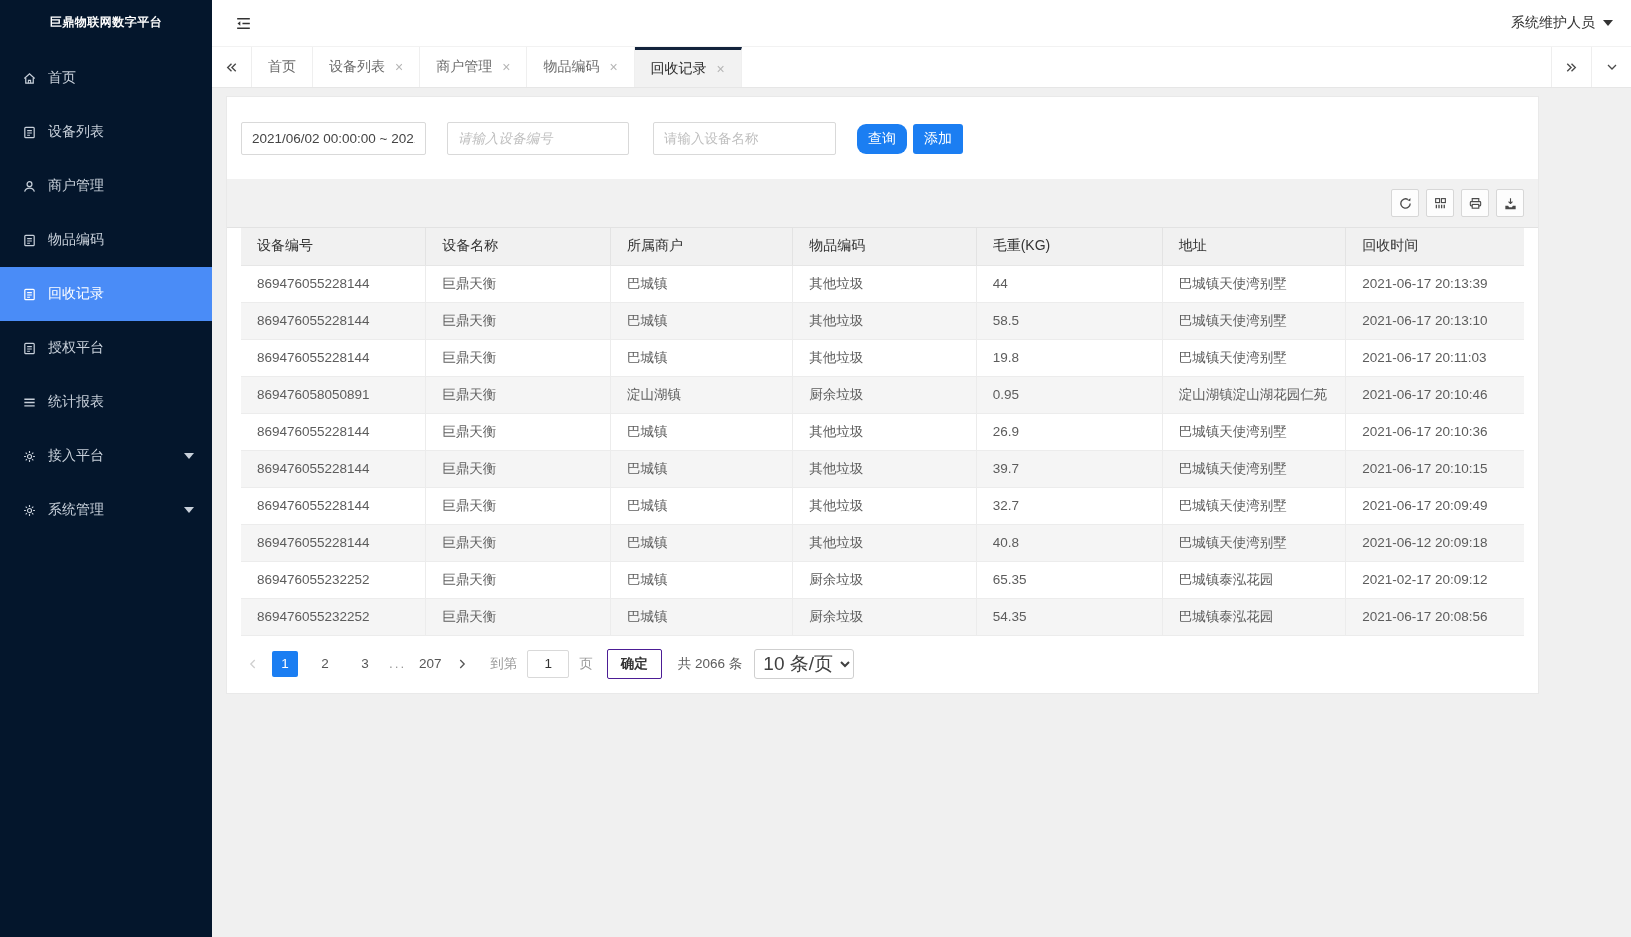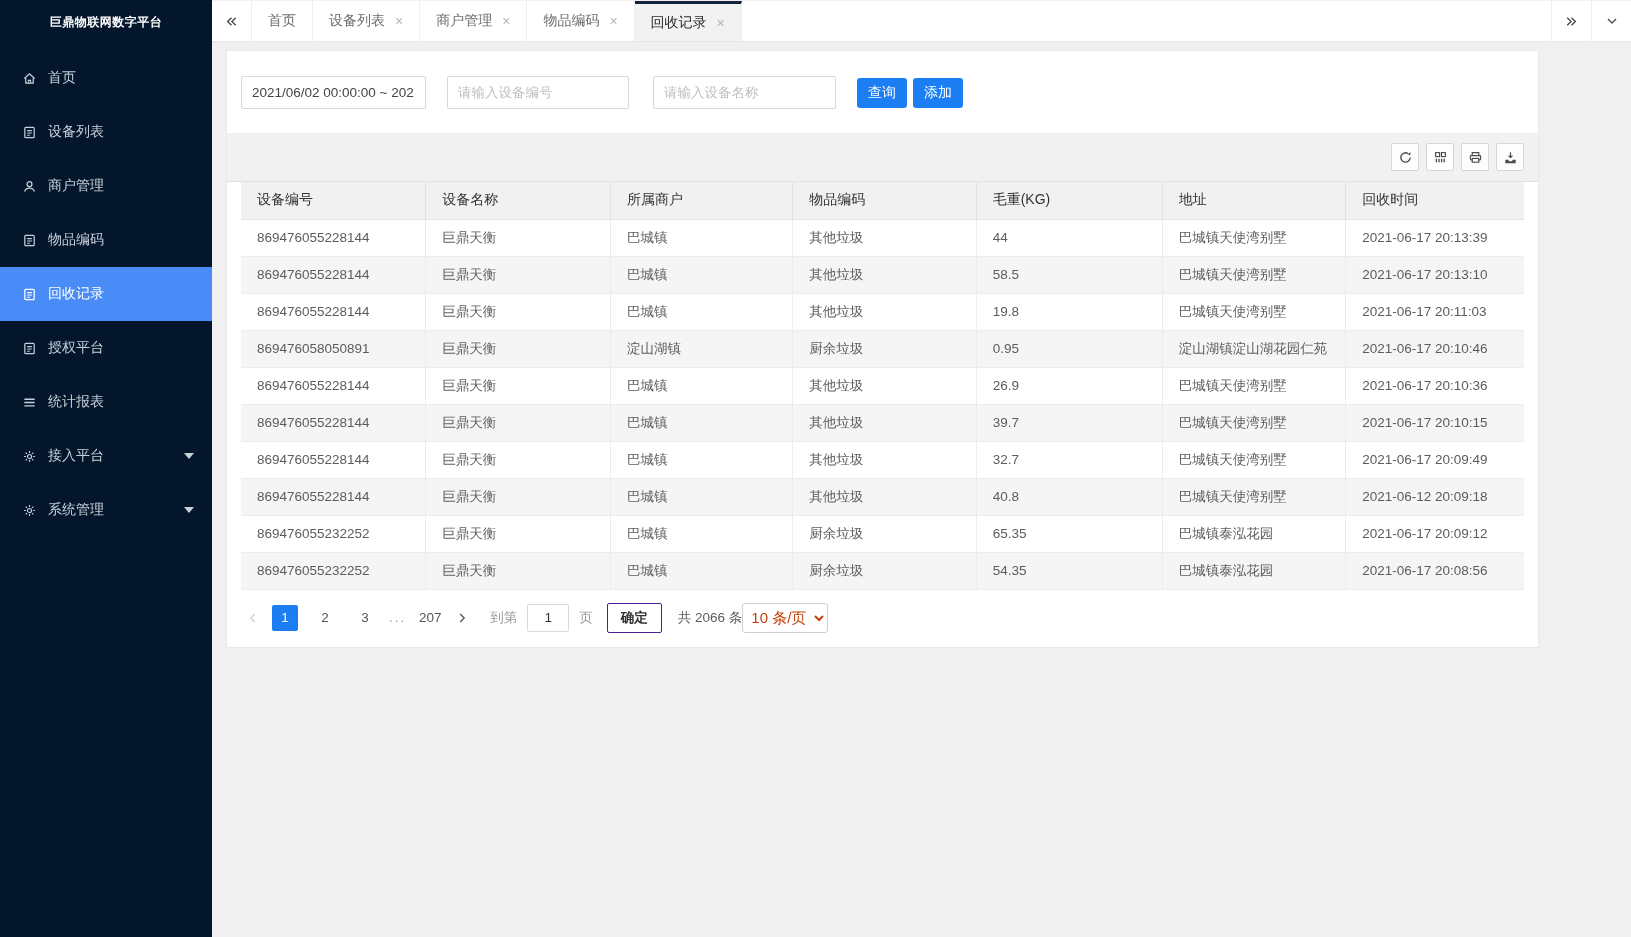--- a/index.html
+++ b/index.html
@@ -33,24 +33,24 @@
   .tab-spacer { flex:1; }
 
   .content { flex:1; padding:8px 0 0 14px; }
   .card { width:1313px; background:#ffffff; border:1px solid #e9e9e9; }
 
   
   .filters { display:flex; align-items:center; padding:25px 14px 24px; }
   .filters input { height:33px; border:1px solid #d9d9d9; border-radius:2px; font-size:13.5px; color:#444; padding:0 10px; outline:none; font-family:inherit; }
   .filters input::placeholder { color:#bfbfbf; }
   .inp-date { width:185px; }
-  .inp-code { width:182px; margin-left:21px; }
+  .inp-code { width:182px; margin-left:21px;font-style:italic; }
   .inp-name { width:183px; margin-left:24px; }
   .btn-primary { height:30px; min-width:44px; padding:0 11px; background:#1b7ef2; border:none; border-radius:3px; color:#fff; font-size:14px; cursor:pointer; font-family:inherit; }
-  .btn-query { margin-left:21px; }
+  .btn-query { margin-left:21px;border-radius:9px; }
   .btn-add { margin-left:6px; }
 
   
   .toolband { height:49px; background:#f1f1f1; display:flex; align-items:center; justify-content:flex-end; gap:7px; padding:0 14px; border-bottom:1px solid #e2e2e2; }
   .tool-btn { width:28px; height:28px; background:#fdfdfd; border:1px solid #d7d7d7; border-radius:2px; display:flex; align-items:center; justify-content:center; color:#4a4a4a; cursor:pointer; }
 
   
   .tablewrap { padding:0 14px; }
   table { width:100%; border-collapse:collapse; table-layout:fixed; }
   thead th { background:#f1f1f1; height:37px; text-align:left; padding:0 0 0 16px; font-size:14px; font-weight:normal; color:#333; border-right:1px solid #e3e3e3; border-bottom:1px solid #e6e6e6; }
@@ -63,21 +63,21 @@
   .pager { display:flex; align-items:center; padding:13px 14px 14px; font-size:13.5px; color:#666; gap:0; }
   .pg-arrow { width:24px; height:26px; display:flex; align-items:center; justify-content:center; cursor:pointer; }
   .pg-num { min-width:26px; height:26px; display:flex; align-items:center; justify-content:center; margin:0 7px; border-radius:2px; cursor:pointer; color:#565656; }
   .pg-num.active { background:#1b7ef2; color:#fff; }
   .pg-dots { margin:0 4px; color:#999; letter-spacing:2px; }
   .goto-label { color:#9b9b9b; margin-left:16px; }
   .goto-input { width:42px; height:28px; border:1px solid #d9d9d9; border-radius:2px; text-align:center; font-size:13.5px; color:#333; margin:0 10px; outline:none; font-family:inherit; }
   .goto-suffix { color:#9b9b9b; }
   .btn-confirm { height:30px; padding:0 13px; margin-left:14px; background:#fff; border:1px solid #4c1d95; border-radius:2px; font-size:13.5px; font-weight:bold; color:#333; cursor:pointer; font-family:inherit; }
   .total-text { margin-left:16px; color:#5c5c5c; }
-  .page-size { height:30px; border:1px solid #cfcfcf; border-radius:3px; font-size:15px; color:#c2410c; padding:0 4px; background:#fff; font-family:inherit; }
+  .page-size { height:30px; margin-left:12px; border:1px solid #cfcfcf; border-radius:3px; font-size:19px; color:#404040; padding:0 4px; background:#fff; font-family:inherit; }
 </style>
 </head>
 <body>
 
 <div class="app">
 
   <aside class="sidebar">
     <div class="brand">巨鼎物联网数字平台</div>
     <nav class="menu">
 
@@ -171,20 +171,32 @@
         </span>
         <span>系统管理</span>
         <span class="caret-down"></span>
       </div>
 
     </nav>
   </aside>
 
   <div class="main">
 
+    <header class="topbar">
+      <span class="fold-btn">
+        <svg viewBox="0 0 18 18" width="19" height="19">
+            <path d="M3 4.5h12M8 9h7M3 13.5h12" stroke="#333" stroke-width="1.4"></path>
+            <path d="M6 6.8 3.3 9 6 11.2z" fill="#333"></path>
+          </svg>
+      </span>
+      <span class="userbox">
+        <span>系统维护人员</span>
+        <span class="user-caret"></span>
+      </span>
+    </header>
 
     <div class="tabbar">
       <span class="tab-nav left">
         <svg viewBox="0 0 20 20" width="17" height="17">
             <path d="M10 5.5 5.5 10 10 14.5M15 5.5 10.5 10 15 14.5" fill="none" stroke="#4a4a4a" stroke-width="1.6"></path>
           </svg>
       </span>
 
       <div class="tab">
         <span>首页</span>
@@ -355,21 +367,21 @@
                   <td>巴城镇天使湾别墅</td>
                   <td>2021-06-12 20:09:18</td>
                 </tr>
                 <tr>
                   <td>869476055232252</td>
                   <td>巨鼎天衡</td>
                   <td>巴城镇</td>
                   <td>厨余垃圾</td>
                   <td>65.35</td>
                   <td>巴城镇泰泓花园</td>
-                  <td>2021-06-17 20:09:12</td>
+                  <td>2021-02-17 20:09:12</td>
                 </tr>
                 <tr class="alt">
                   <td>869476055232252</td>
                   <td>巨鼎天衡</td>
                   <td>巴城镇</td>
                   <td>厨余垃圾</td>
                   <td>54.35</td>
                   <td>巴城镇泰泓花园</td>
                   <td>2021-06-17 20:08:56</td>
                 </tr>

